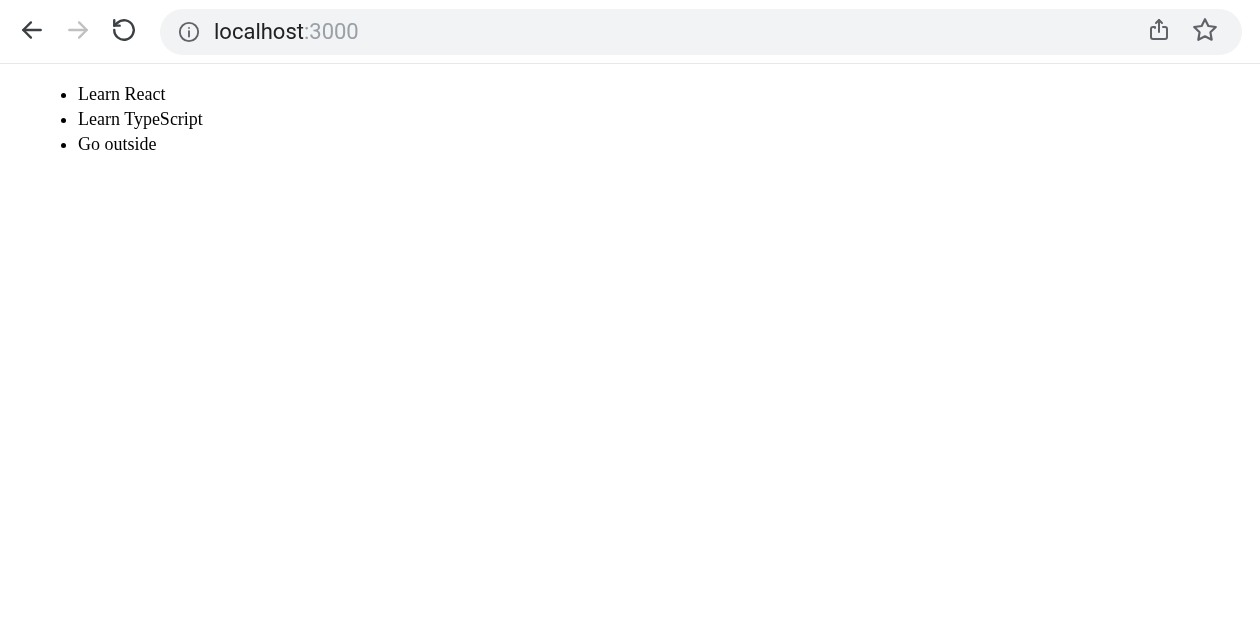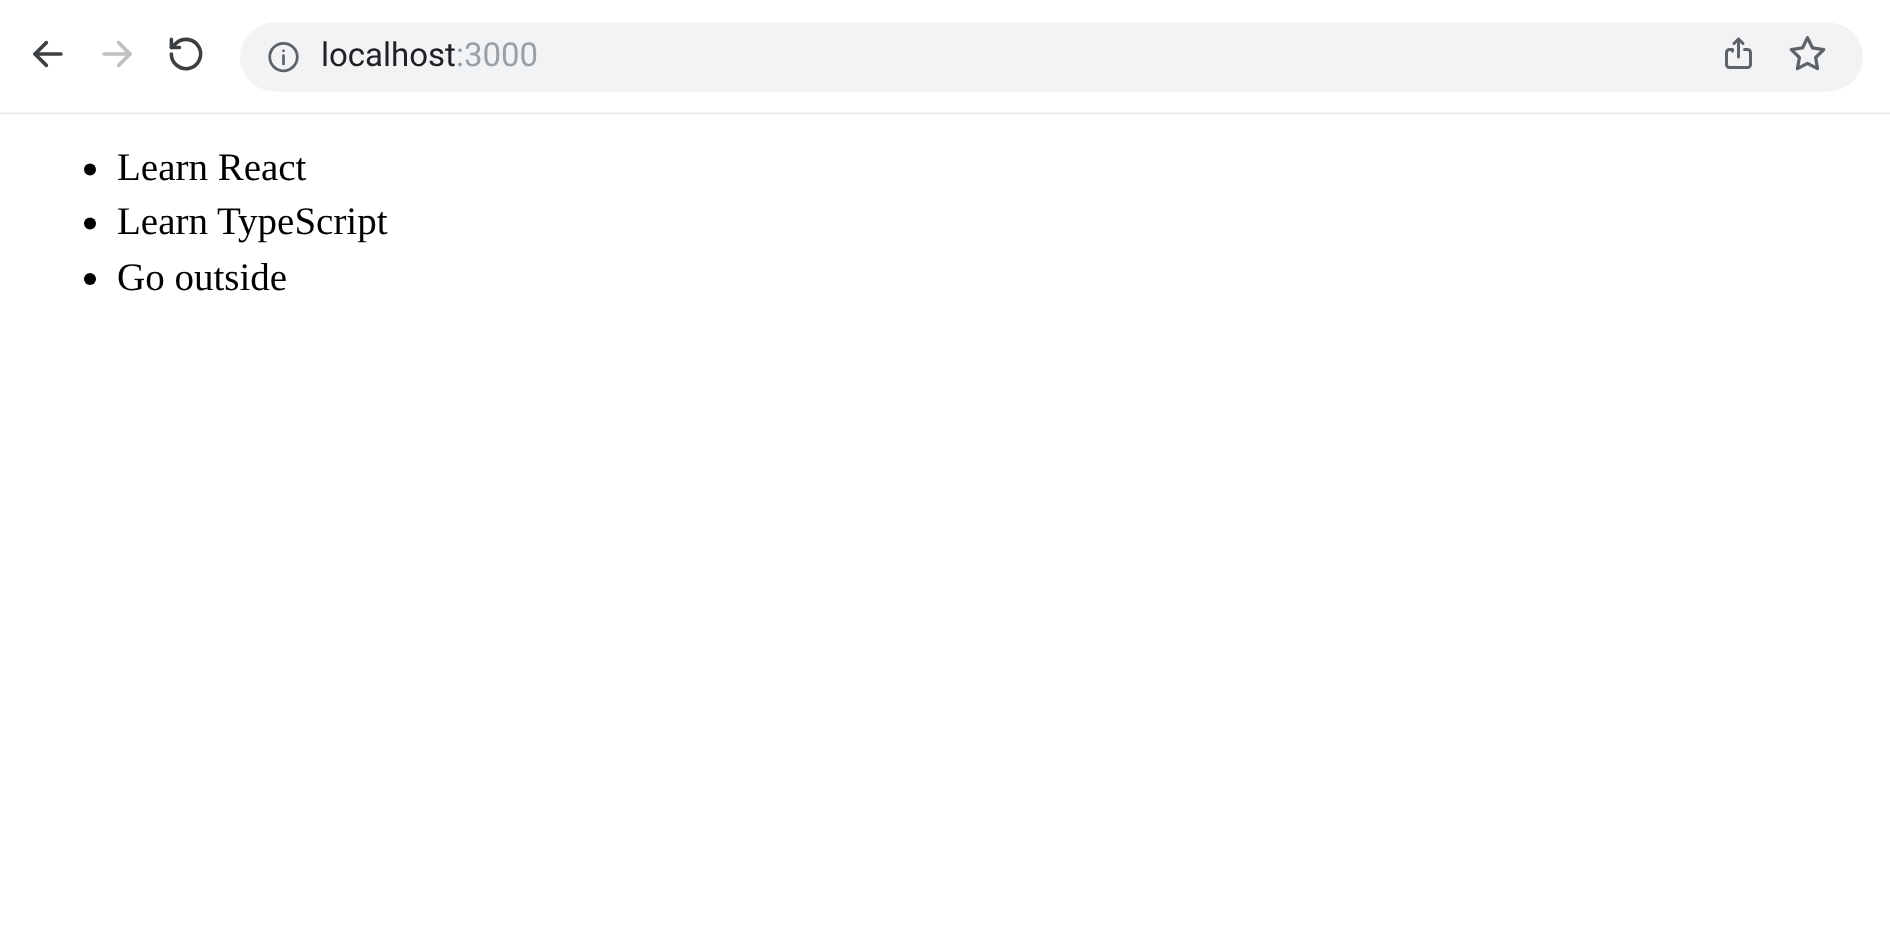--- a/index.html
+++ b/index.html
@@ -10,21 +10,21 @@
     body {
       font-family: -apple-system, BlinkMacSystemFont, "Segoe UI", Roboto, sans-serif;
       background: #ffffff;
       width: 1260px;
       height: 622px;
       overflow: hidden;
     }
     .browser-chrome {
       display: flex;
       align-items: center;
-      height: 76px;
+      height: 64px;
       padding: 0 18px;
       background: #ffffff;
       border-bottom: 1px solid #e8e8e8;
       gap: 12px;
     }
     .nav-buttons {
       display: flex;
       align-items: center;
       gap: 18px;
     }
@@ -82,21 +82,21 @@
       height: 26px;
       display: flex;
       align-items: center;
       justify-content: center;
       cursor: pointer;
       color: #5f6368;
     }
     .page-content {
       padding: 18px 20px;
       font-family: "Times New Roman", Times, serif;
-      font-size: 26px;
+      font-size: 18px;
       color: #000000;
     }
     .page-content ul {
       list-style-type: disc;
       padding-left: 58px;
     }
     .page-content li {
       line-height: 1.4;
     }
   </style>

